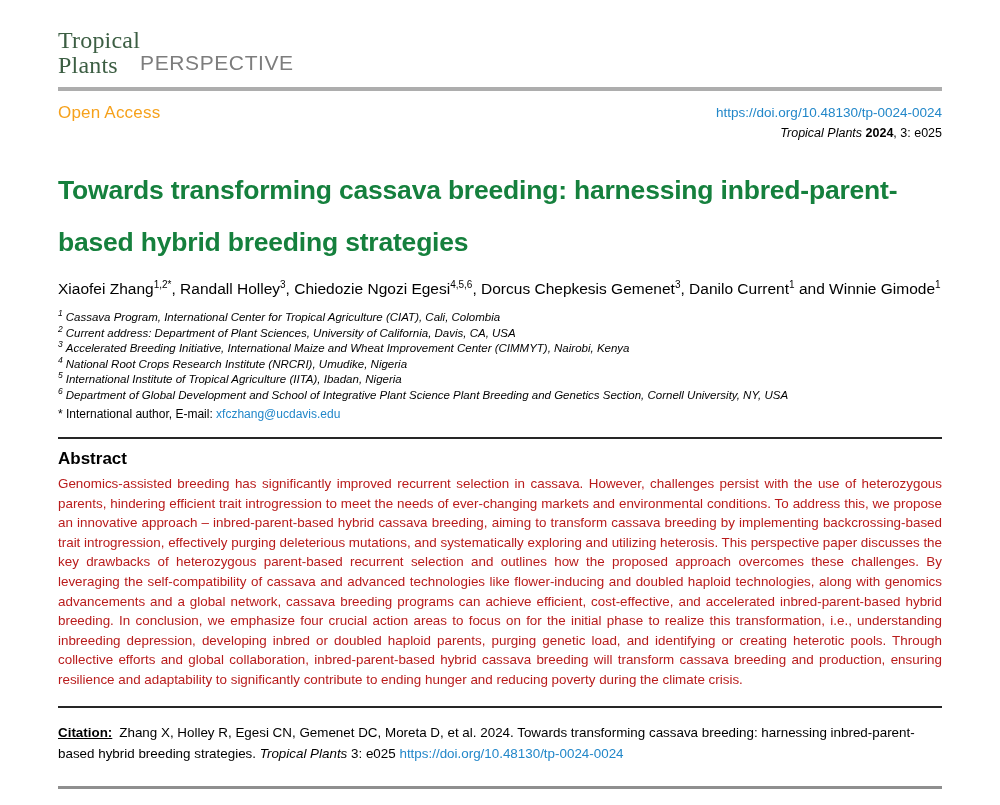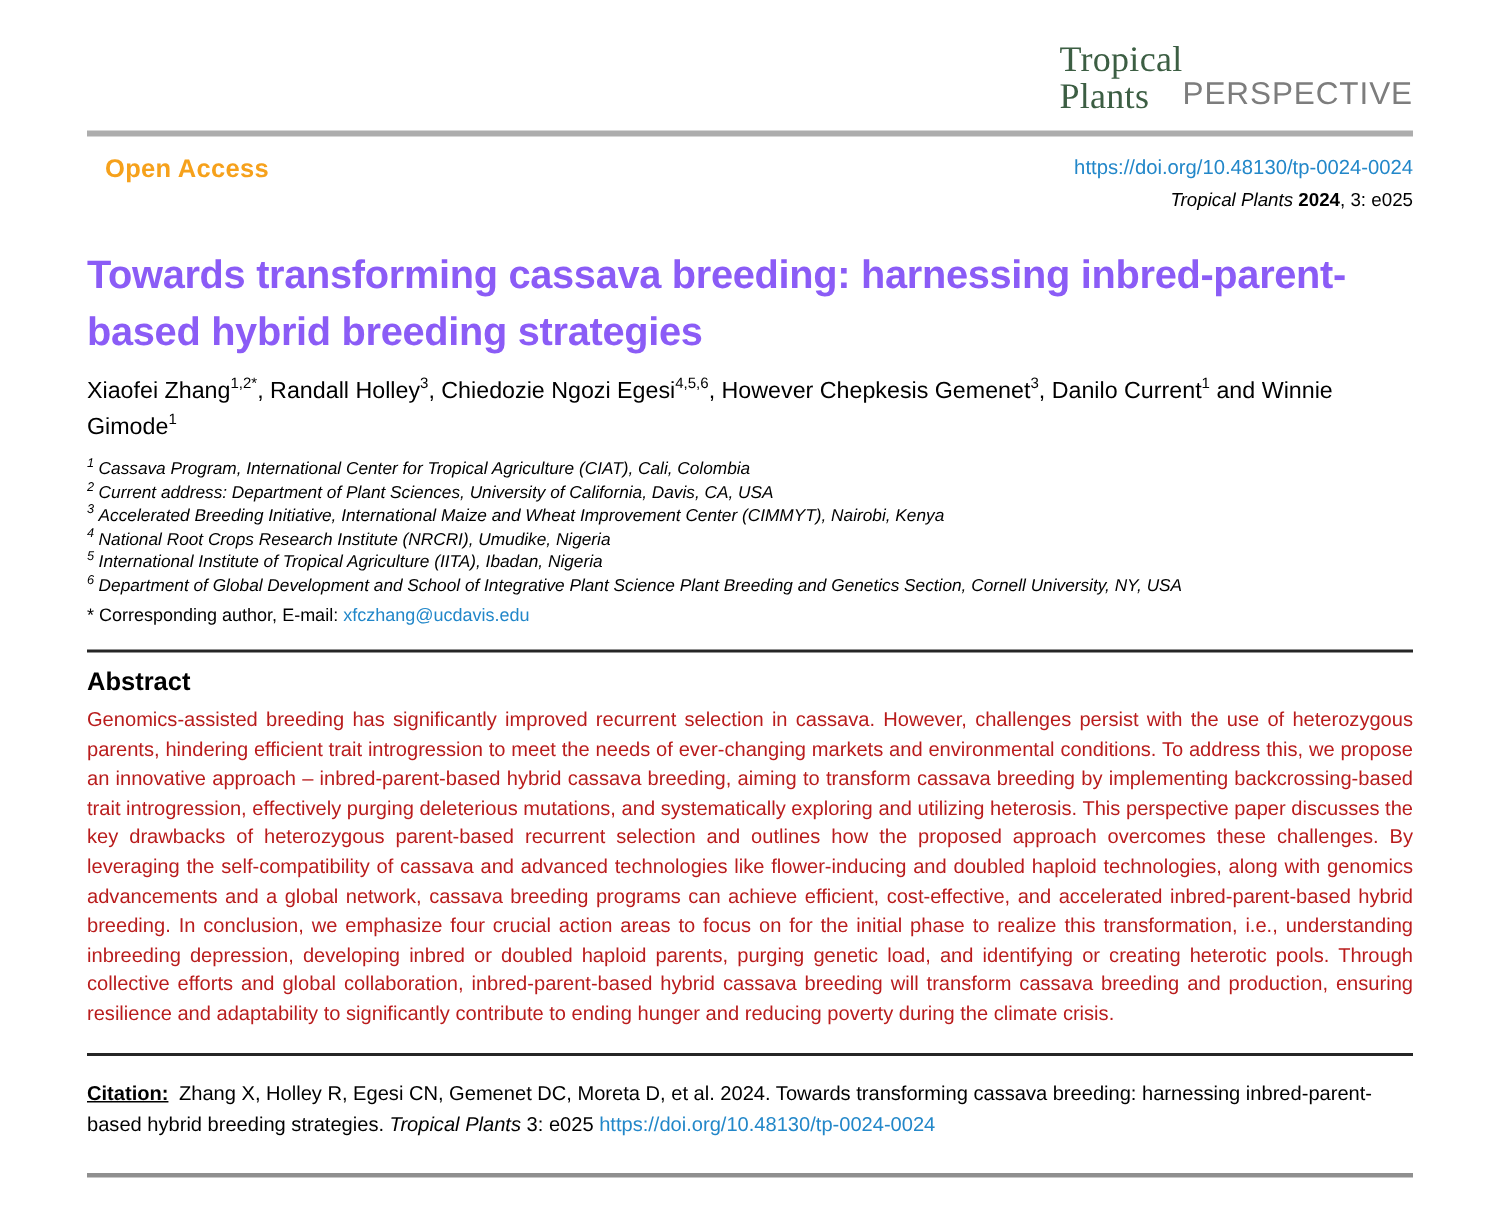--- a/index.html
+++ b/index.html
@@ -13,45 +13,45 @@
   }
   *{box-sizing:border-box;}
   html,body{margin:0;padding:0;}
   body{
     width:1000px;height:805px;overflow:hidden;background:#ffffff;
     font-family:"Liberation Sans",sans-serif;color:#111;
   }
   .page{padding:28px 58px 0 58px;}
 
   
-  .header-top{display:flex;justify-content:flex-end;align-items:flex-end;}
+  .header-top{display:flex;justify-content:flex-start;align-items:flex-end;}
   .logo{
     font-family:"Liberation Serif",serif;
     font-size:24px;line-height:25px;color:var(--brand-green);
     letter-spacing:.2px;
   }
   .logo span{display:block;}
   .article-type{
     font-size:21px;color:var(--muted-gray);letter-spacing:.6px;
     padding-bottom:3px;font-weight:400;
   }
   .header-bar{height:4px;background:var(--rule-gray);margin-top:9px;}
 
   .access-row{display:flex;justify-content:space-between;align-items:flex-start;margin-top:12px;}
-  .open-access{color:var(--accent-orange);font-weight:bold;font-size:17px;letter-spacing:.2px;margin-left:12px;}
+  .open-access{color:var(--accent-orange);font-weight:normal;font-size:17px;letter-spacing:.2px;}
   .header-meta{text-align:right;}
   .doi-link{color:var(--link-blue);font-size:13.5px;text-decoration:none;display:inline-block;}
   .issue-line{font-size:12.5px;margin-top:5px;color:#000;}
   .issue-line i{font-style:italic;}
   .issue-line b{font-weight:bold;margin-top:36px;}
 
   
   .title{
-    font-size:26.5px;font-weight:bold;line-height:38px;
-    margin-top:24px;letter-spacing:-.2px;color:#8b5cf6;
+    font-size:26.5px;font-weight:bold;line-height:52px;
+    margin-top:24px;letter-spacing:-.2px;color:#15803d;
   }
   .authors{font-size:15.5px;line-height:24px;margin-top:9px;color:#000;}
   .authors sup{font-size:10px;line-height:0;}
 
   .affiliations{margin-top:9px;}
   .affiliation{
     font-size:11.5px;font-style:italic;line-height:15.5px;color:#000;
   }
   .affiliation sup{font-size:8.5px;line-height:0;margin-right:3px;}
   .corresponding{font-size:12px;line-height:16px;margin-top:3px;color:#000;}
@@ -93,30 +93,30 @@
   <div class="access-row">
     <div class="open-access">Open Access</div>
     <div class="header-meta">
       <a class="doi-link" href="#">https://doi.org/10.48130/tp-0024-0024</a>
       <div class="issue-line"><i>Tropical Plants </i><b>2024</b><span>, 3: e025</span></div>
     </div>
   </div>
 
   <h1 class="title" style="margin:24px 0 0 0;">Towards transforming cassava breeding: harnessing inbred-parent-based hybrid breeding strategies</h1>
 
-  <div class="authors"><span>Xiaofei Zhang</span><sup>1,2*</sup><span>, </span><span>Randall Holley</span><sup>3</sup><span>, </span><span>Chiedozie Ngozi Egesi</span><sup>4,5,6</sup><span>, </span><span>However Chepkesis Gemenet</span><sup>3</sup><span>, </span><span>Danilo Current</span><sup>1</sup><span> and </span><span>Winnie Gimode</span><sup>1</sup></div>
+  <div class="authors"><span>Xiaofei Zhang</span><sup>1,2*</sup><span>, </span><span>Randall Holley</span><sup>3</sup><span>, </span><span>Chiedozie Ngozi Egesi</span><sup>4,5,6</sup><span>, </span><span>Dorcus Chepkesis Gemenet</span><sup>3</sup><span>, </span><span>Danilo Current</span><sup>1</sup><span> and </span><span>Winnie Gimode</span><sup>1</sup></div>
 
   <div class="affiliations">
     <div class="affiliation"><sup>1</sup><span>Cassava Program, International Center for Tropical Agriculture (CIAT), Cali, Colombia</span></div>
     <div class="affiliation"><sup>2</sup><span>Current address: Department of Plant Sciences, University of California, Davis, CA, USA</span></div>
     <div class="affiliation"><sup>3</sup><span>Accelerated Breeding Initiative, International Maize and Wheat Improvement Center (CIMMYT), Nairobi, Kenya</span></div>
     <div class="affiliation"><sup>4</sup><span>National Root Crops Research Institute (NRCRI), Umudike, Nigeria</span></div>
     <div class="affiliation"><sup>5</sup><span>International Institute of Tropical Agriculture (IITA), Ibadan, Nigeria</span></div>
     <div class="affiliation"><sup>6</sup><span>Department of Global Development and School of Integrative Plant Science Plant Breeding and Genetics Section, Cornell University, NY, USA</span></div>
-    <div class="corresponding"><span>* Corresponding author, E-mail: </span><a class="email-link" href="#">xfczhang@ucdavis.edu</a></div>
+    <div class="corresponding"><span>* International author, E-mail: </span><a class="email-link" href="#">xfczhang@ucdavis.edu</a></div>
   </div>
 
   <div class="abstract-section">
     <div class="abstract-heading">Abstract</div>
     <div class="abstract-body">Genomics-assisted breeding has significantly improved recurrent selection in cassava. However, challenges persist with the use of heterozygous parents, hindering efficient trait introgression to meet the needs of ever-changing markets and environmental conditions. To address this, we propose an innovative approach – inbred-parent-based hybrid cassava breeding, aiming to transform cassava breeding by implementing backcrossing-based trait introgression, effectively purging deleterious mutations, and systematically exploring and utilizing heterosis. This perspective paper discusses the key drawbacks of heterozygous parent-based recurrent selection and outlines how the proposed approach overcomes these challenges. By leveraging the self-compatibility of cassava and advanced technologies like flower-inducing and doubled haploid technologies, along with genomics advancements and a global network, cassava breeding programs can achieve efficient, cost-effective, and accelerated inbred-parent-based hybrid breeding. In conclusion, we emphasize four crucial action areas to focus on for the initial phase to realize this transformation, i.e., understanding inbreeding depression, developing inbred or doubled haploid parents, purging genetic load, and identifying or creating heterotic pools. Through collective efforts and global collaboration, inbred-parent-based hybrid cassava breeding will transform cassava breeding and production, ensuring resilience and adaptability to significantly contribute to ending hunger and reducing poverty during the climate crisis.</div>
   </div>
 
   <div class="citation-section">
     <div class="citation-text"><span class="citation-label">Citation:</span><span>Zhang X, Holley R, Egesi CN, Gemenet DC, Moreta D, et al. 2024. Towards transforming cassava breeding: harnessing inbred-parent-based hybrid breeding strategies. </span><span class="citation-journal">Tropical Plants</span><span> 3: e025 </span><a class="citation-doi" href="#">https://doi.org/10.48130/tp-0024-0024</a></div>
   </div>

